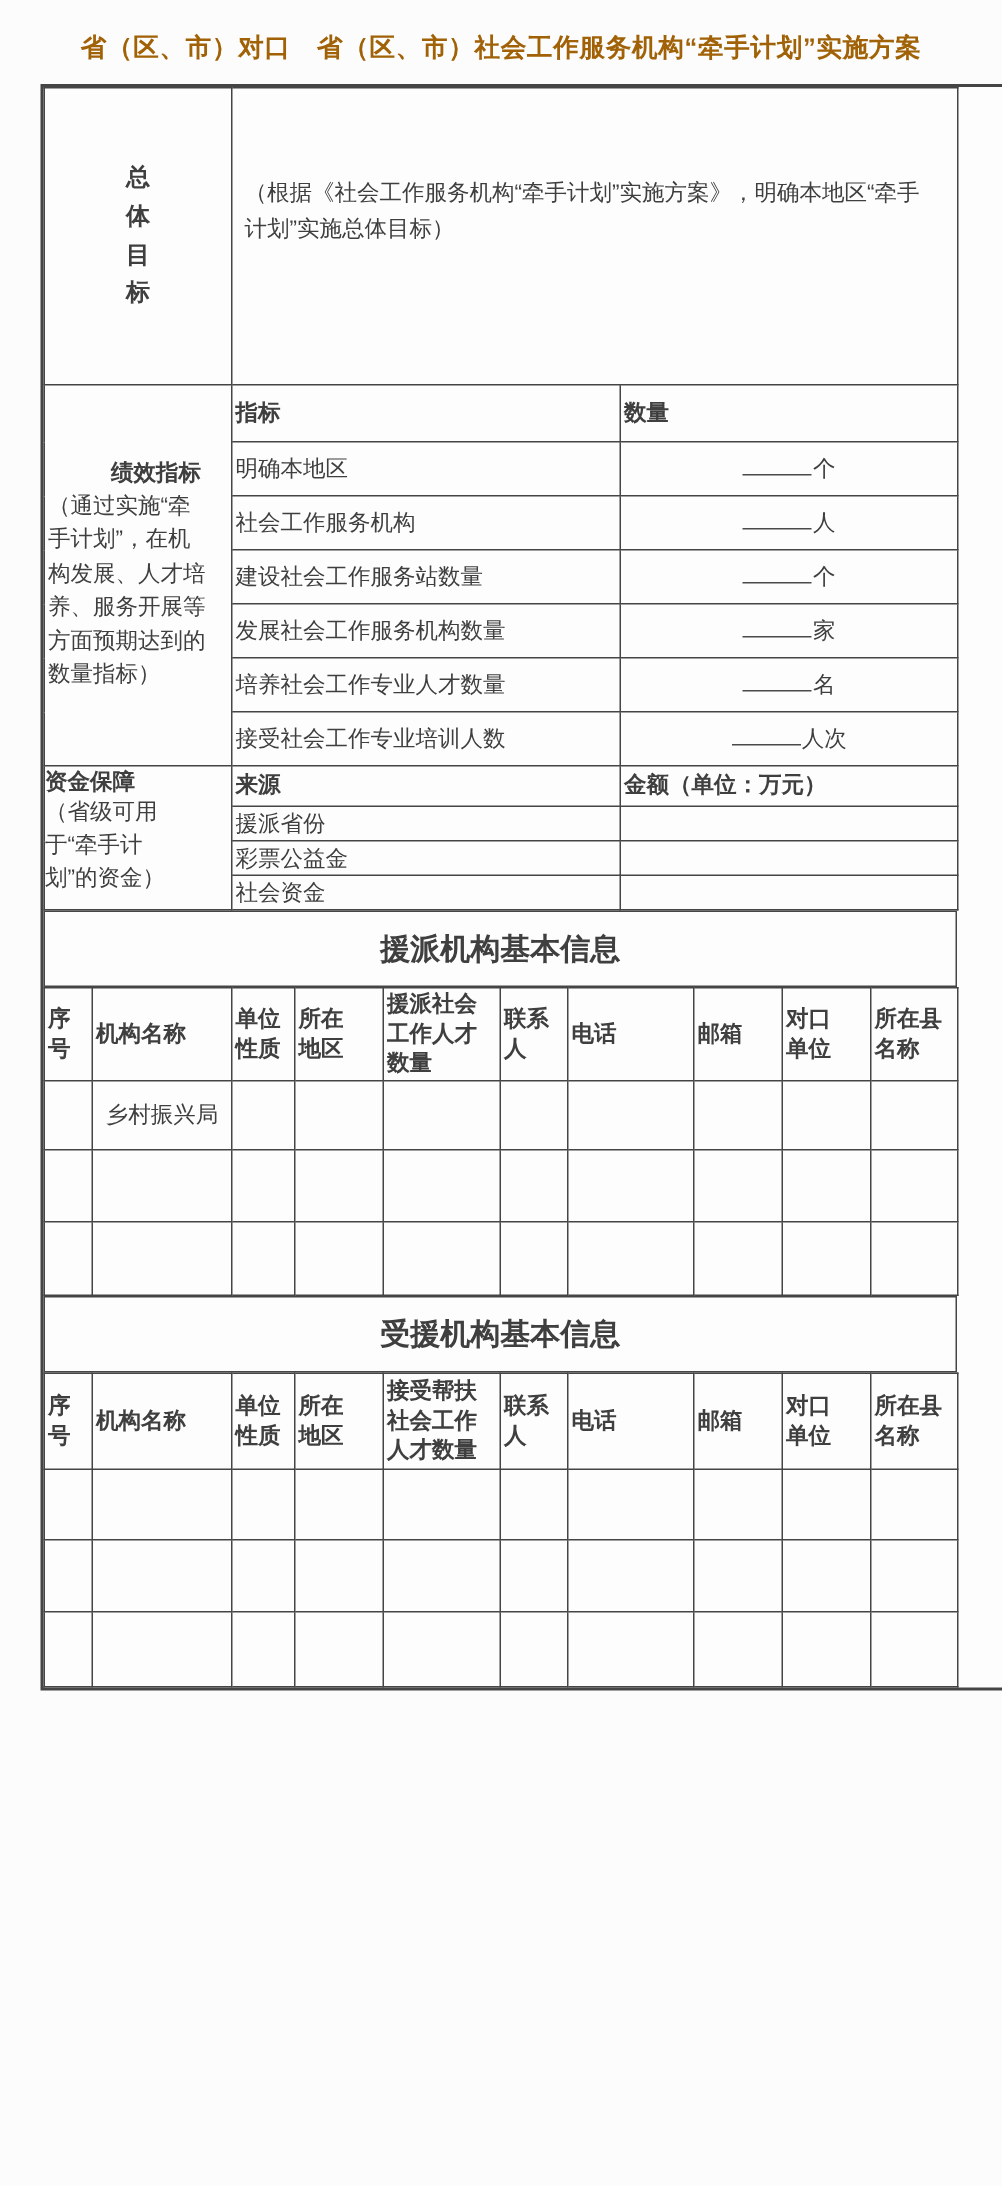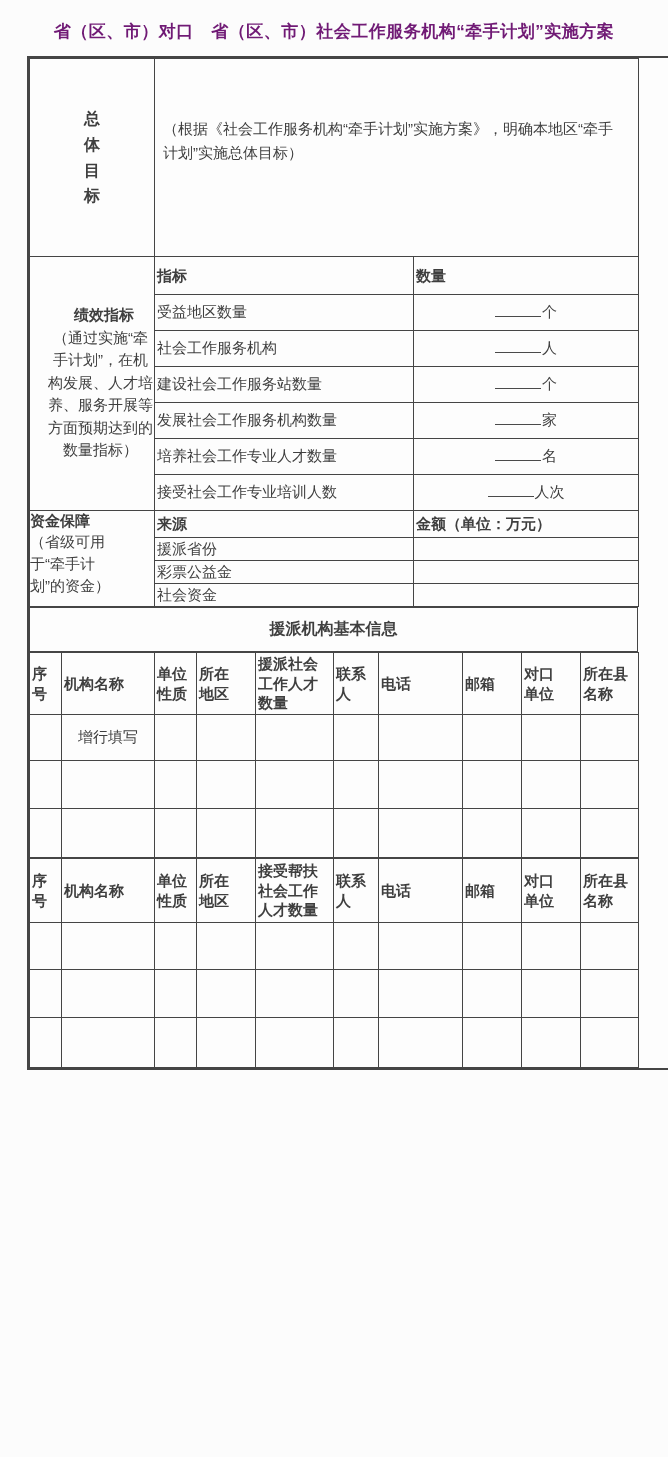--- a/index.html
+++ b/index.html
@@ -14,21 +14,21 @@
     min-height: 1457px;
     padding-top: 20px;
     background: #fcfcfc;
   }
   .doc-title {
     width: 640px;
     margin: 0 auto 13px auto;
     text-align: center;
     font-size: 17px;
     font-weight: bold;
-    color: #701a75;
+    color: #a16207;
     letter-spacing: 0.5px;
   }
   .frame {
     width: 652px;
     margin-left: 27px;
     border: 2px solid #454545;
     background: #fdfdfd;
   }
   table { border-collapse: collapse; table-layout: fixed; width: 609px; }
   td, th {
@@ -42,21 +42,21 @@
   .wrap { white-space: pre-line; }
 
   
   .row-goal { height: 198px; }
   .goal-label-cell { text-align: center; font-weight: bold; font-size: 16px; }
   .v-text { width: 1.1em; margin: 0 auto; line-height: 1.62; word-break: break-all; text-align: center; }
   .goal-content-cell { vertical-align: top; padding: 58px 22px 0 8px; line-height: 1.6; text-align: left; }
 
   .perf-label-cell { padding: 2px 1px; }
   .perf-title { text-align: center; font-weight: bold; margin-bottom: 2px; padding-left: 24px; }
-  .perf-note { text-align: center; line-height: 1.5; white-space: pre-line; padding-left: 17px; }
+  .perf-note { text-align: left; line-height: 1.5; white-space: pre-line; padding-left: 1px; }
   .row-perf-head { height: 38px; }
   .row-perf { height: 36px; }
   .ind-cell { text-align: left; padding-left: 2px; }
   .qty-cell { text-align: center; }
   .blank {
     display: inline-block; width: 46px; height: 13px;
     border-bottom: 1px solid #4a4a4a; margin-right: 1px;
   }
 
   .fund-label-cell { vertical-align: top; padding: 1px 1px 0 0; }
@@ -65,21 +65,21 @@
   .row-fund-head { height: 27px; }
   .row-fund { height: 23px; }
   .src-cell { text-align: left; padding-left: 2px; }
 
   
   .section-title {
     width: 609px;
     border: 1px solid #454545;
     text-align: center;
     font-weight: bold;
-    font-size: 16px;
+    font-size: 20px;
     padding: 11px 0;
   }
 
   
   .row-ihead1 { height: 62px; }
   .row-ihead2 { height: 64px; }
   .r46 { height: 46px; }
   .r47 { height: 47px; }
   .r48 { height: 48px; }
   .r49 { height: 49px; }
@@ -132,21 +132,21 @@
 手计划”，在机
 构发展、人才培
 养、服务开展等
 方面预期达到的
 数量指标）</div>
         </td>
         <th>指标</th>
         <th>数量</th>
       </tr>
       <tr class="row-perf">
-        <td class="ind-cell">受益地区数量</td>
+        <td class="ind-cell">明确本地区</td>
         <td class="qty-cell"><span class="blank"></span><span>个</span></td>
       </tr>
       <tr class="row-perf">
         <td class="ind-cell">社会工作服务机构</td>
         <td class="qty-cell"><span class="blank"></span><span>人</span></td>
       </tr>
       <tr class="row-perf">
         <td class="ind-cell">建设社会工作服务站数量</td>
         <td class="qty-cell"><span class="blank"></span><span>个</span></td>
       </tr>
@@ -219,21 +219,21 @@
 人</th>
         <th class="wrap">电话</th>
         <th class="wrap">邮箱</th>
         <th class="wrap">对口
 单位</th>
         <th class="wrap">所在县
 名称</th>
       </tr>
       <tr class="r46">
         <td></td>
-        <td class="note-cell">增行填写</td>
+        <td class="note-cell">乡村振兴局</td>
         <td></td>
             <td></td>
         <td></td>
             <td></td>
         <td></td>
             <td></td>
         <td></td>
             <td></td>
       </tr>
       <tr class="r48">
@@ -256,20 +256,21 @@
         <td></td>
             <td></td>
         <td></td>
             <td></td>
         <td></td>
             <td></td>
       </tr>
     </tbody>
       </table>
 
+    <div class="section-title">受援机构基本信息</div>
 
     <table>
       <colgroup>
         <col style="width:32px">
           <col style="width:93px">
           <col style="width:42px">
           <col style="width:59px">
           <col style="width:78px">
         <col style="width:45px">
           <col style="width:84px">

